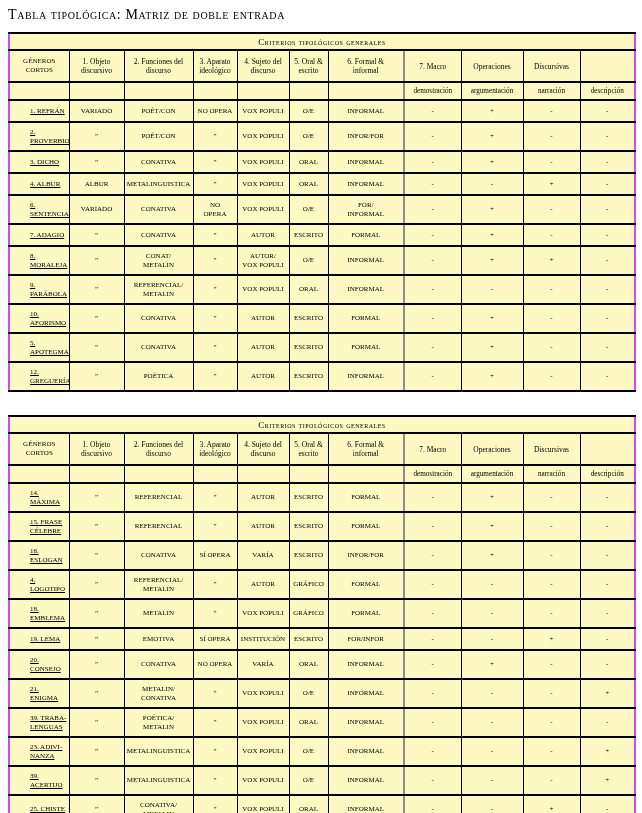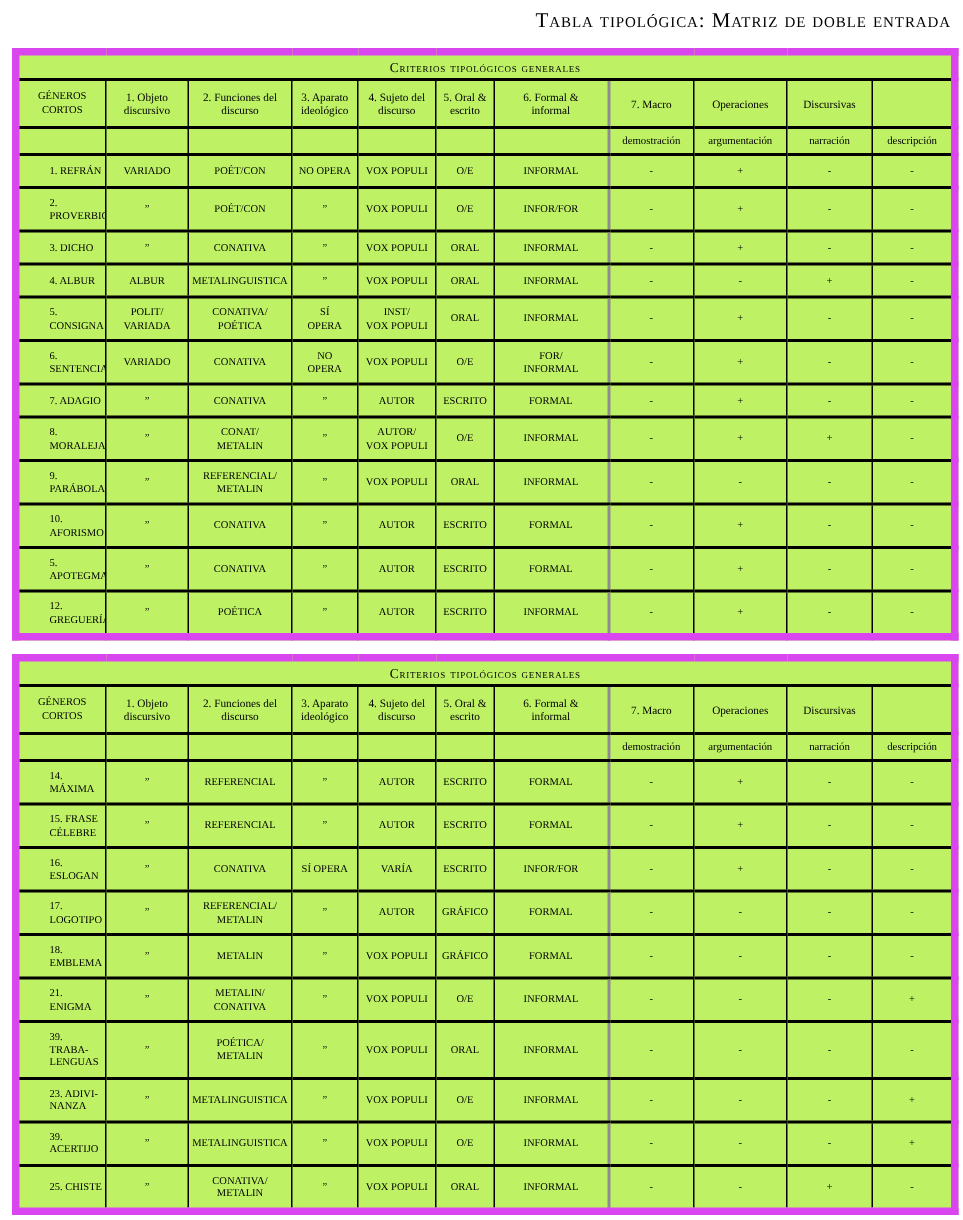--- a/index.html
+++ b/index.html
@@ -9,31 +9,31 @@
     color:#000;
     overflow:hidden;
   }
   .page { padding:5px 8px 0 8px; }
 
   .title {
     margin:2px 0 9px 0;
     font-size:14px; font-weight:normal;
     font-variant:small-caps;
     letter-spacing:.6px;
-    text-align:right;
+    text-align:left;
     white-space:nowrap;
   }
 
   table.matrix {
     border-collapse:collapse;
     table-layout:fixed;
     width:626px;
-    border:5px solid #d946ef;
-    margin-bottom:9px;
-    background:#bef264;
+    border:2px solid #d946ef;
+    margin-bottom:23px;
+    background:#fef9c3;
   }
   table.matrix th, table.matrix td {
     border:1px solid #000;
     border-top-width:2px;
     border-bottom-width:2px;
     text-align:center;
     vertical-align:middle;
     white-space:pre-line;
     overflow:hidden;
     font-weight:normal;
@@ -62,20 +62,21 @@
   }
   table.matrix tbody td {
     font-size:7px;
     line-height:8.5px;
     padding:5px 1px;
     height:10px;
   }
   table.matrix tbody td.c0 {
     text-align:left;
     padding-left:20px;
+    text-decoration:underline;
   }
 </style>
 </head>
 <body>
 
 <div class="page">
 
   <h1 class="title">Tabla tipológica: Matriz de doble entrada</h1>
 
   <table class="matrix">
@@ -177,37 +178,20 @@
           <td class="c3">”</td>
           <td class="c4">VOX POPULI</td>
           <td class="c5">ORAL</td>
           <td class="c6">INFORMAL</td>
           <td class="c7">-</td>
           <td class="c8">-</td>
           <td class="c9">+</td>
           <td class="c10">-</td>
         </tr>
         <tr>
-          <td class="c0">5. CONSIGNA</td>
-          <td class="c1">POLIT/
-VARIADA</td>
-          <td class="c2">CONATIVA/
-POÉTICA</td>
-          <td class="c3">SÍ
-OPERA</td>
-          <td class="c4">INST/
-VOX POPULI</td>
-          <td class="c5">ORAL</td>
-          <td class="c6">INFORMAL</td>
-          <td class="c7">-</td>
-          <td class="c8">+</td>
-          <td class="c9">-</td>
-          <td class="c10">-</td>
-        </tr>
-        <tr>
           <td class="c0">6. SENTENCIA</td>
           <td class="c1">VARIADO</td>
           <td class="c2">CONATIVA</td>
           <td class="c3">NO
 OPERA</td>
           <td class="c4">VOX POPULI</td>
           <td class="c5">O/E</td>
           <td class="c6">FOR/
 INFORMAL</td>
           <td class="c7">-</td>
@@ -386,21 +370,21 @@
           <td class="c3">SÍ OPERA</td>
           <td class="c4">VARÍA</td>
           <td class="c5">ESCRITO</td>
           <td class="c6">INFOR/FOR</td>
           <td class="c7">-</td>
           <td class="c8">+</td>
           <td class="c9">-</td>
           <td class="c10">-</td>
         </tr>
         <tr>
-          <td class="c0">17. LOGOTIPO</td>
+          <td class="c0">4. LOGOTIPO</td>
           <td class="c1">”</td>
           <td class="c2">REFERENCIAL/
 METALIN</td>
           <td class="c3">”</td>
           <td class="c4">AUTOR</td>
           <td class="c5">GRÁFICO</td>
           <td class="c6">FORMAL</td>
           <td class="c7">-</td>
           <td class="c8">-</td>
           <td class="c9">-</td>
@@ -413,20 +397,46 @@
           <td class="c3">”</td>
           <td class="c4">VOX POPULI</td>
           <td class="c5">GRÁFICO</td>
           <td class="c6">FORMAL</td>
           <td class="c7">-</td>
           <td class="c8">-</td>
           <td class="c9">-</td>
           <td class="c10">-</td>
         </tr>
         <tr>
+          <td class="c0">19. LEMA</td>
+          <td class="c1">”</td>
+          <td class="c2">EMOTIVA</td>
+          <td class="c3">SÍ OPERA</td>
+          <td class="c4">INSTITUCIÓN</td>
+          <td class="c5">ESCRITO</td>
+          <td class="c6">FOR/INFOR</td>
+          <td class="c7">-</td>
+          <td class="c8">-</td>
+          <td class="c9">+</td>
+          <td class="c10">-</td>
+        </tr>
+        <tr>
+          <td class="c0">20. CONSEJO</td>
+          <td class="c1">”</td>
+          <td class="c2">CONATIVA</td>
+          <td class="c3">NO OPERA</td>
+          <td class="c4">VARÍA</td>
+          <td class="c5">ORAL</td>
+          <td class="c6">INFORMAL</td>
+          <td class="c7">-</td>
+          <td class="c8">+</td>
+          <td class="c9">-</td>
+          <td class="c10">-</td>
+        </tr>
+        <tr>
           <td class="c0">21. ENIGMA</td>
           <td class="c1">”</td>
           <td class="c2">METALIN/
 CONATIVA</td>
           <td class="c3">”</td>
           <td class="c4">VOX POPULI</td>
           <td class="c5">O/E</td>
           <td class="c6">INFORMAL</td>
           <td class="c7">-</td>
           <td class="c8">-</td>

